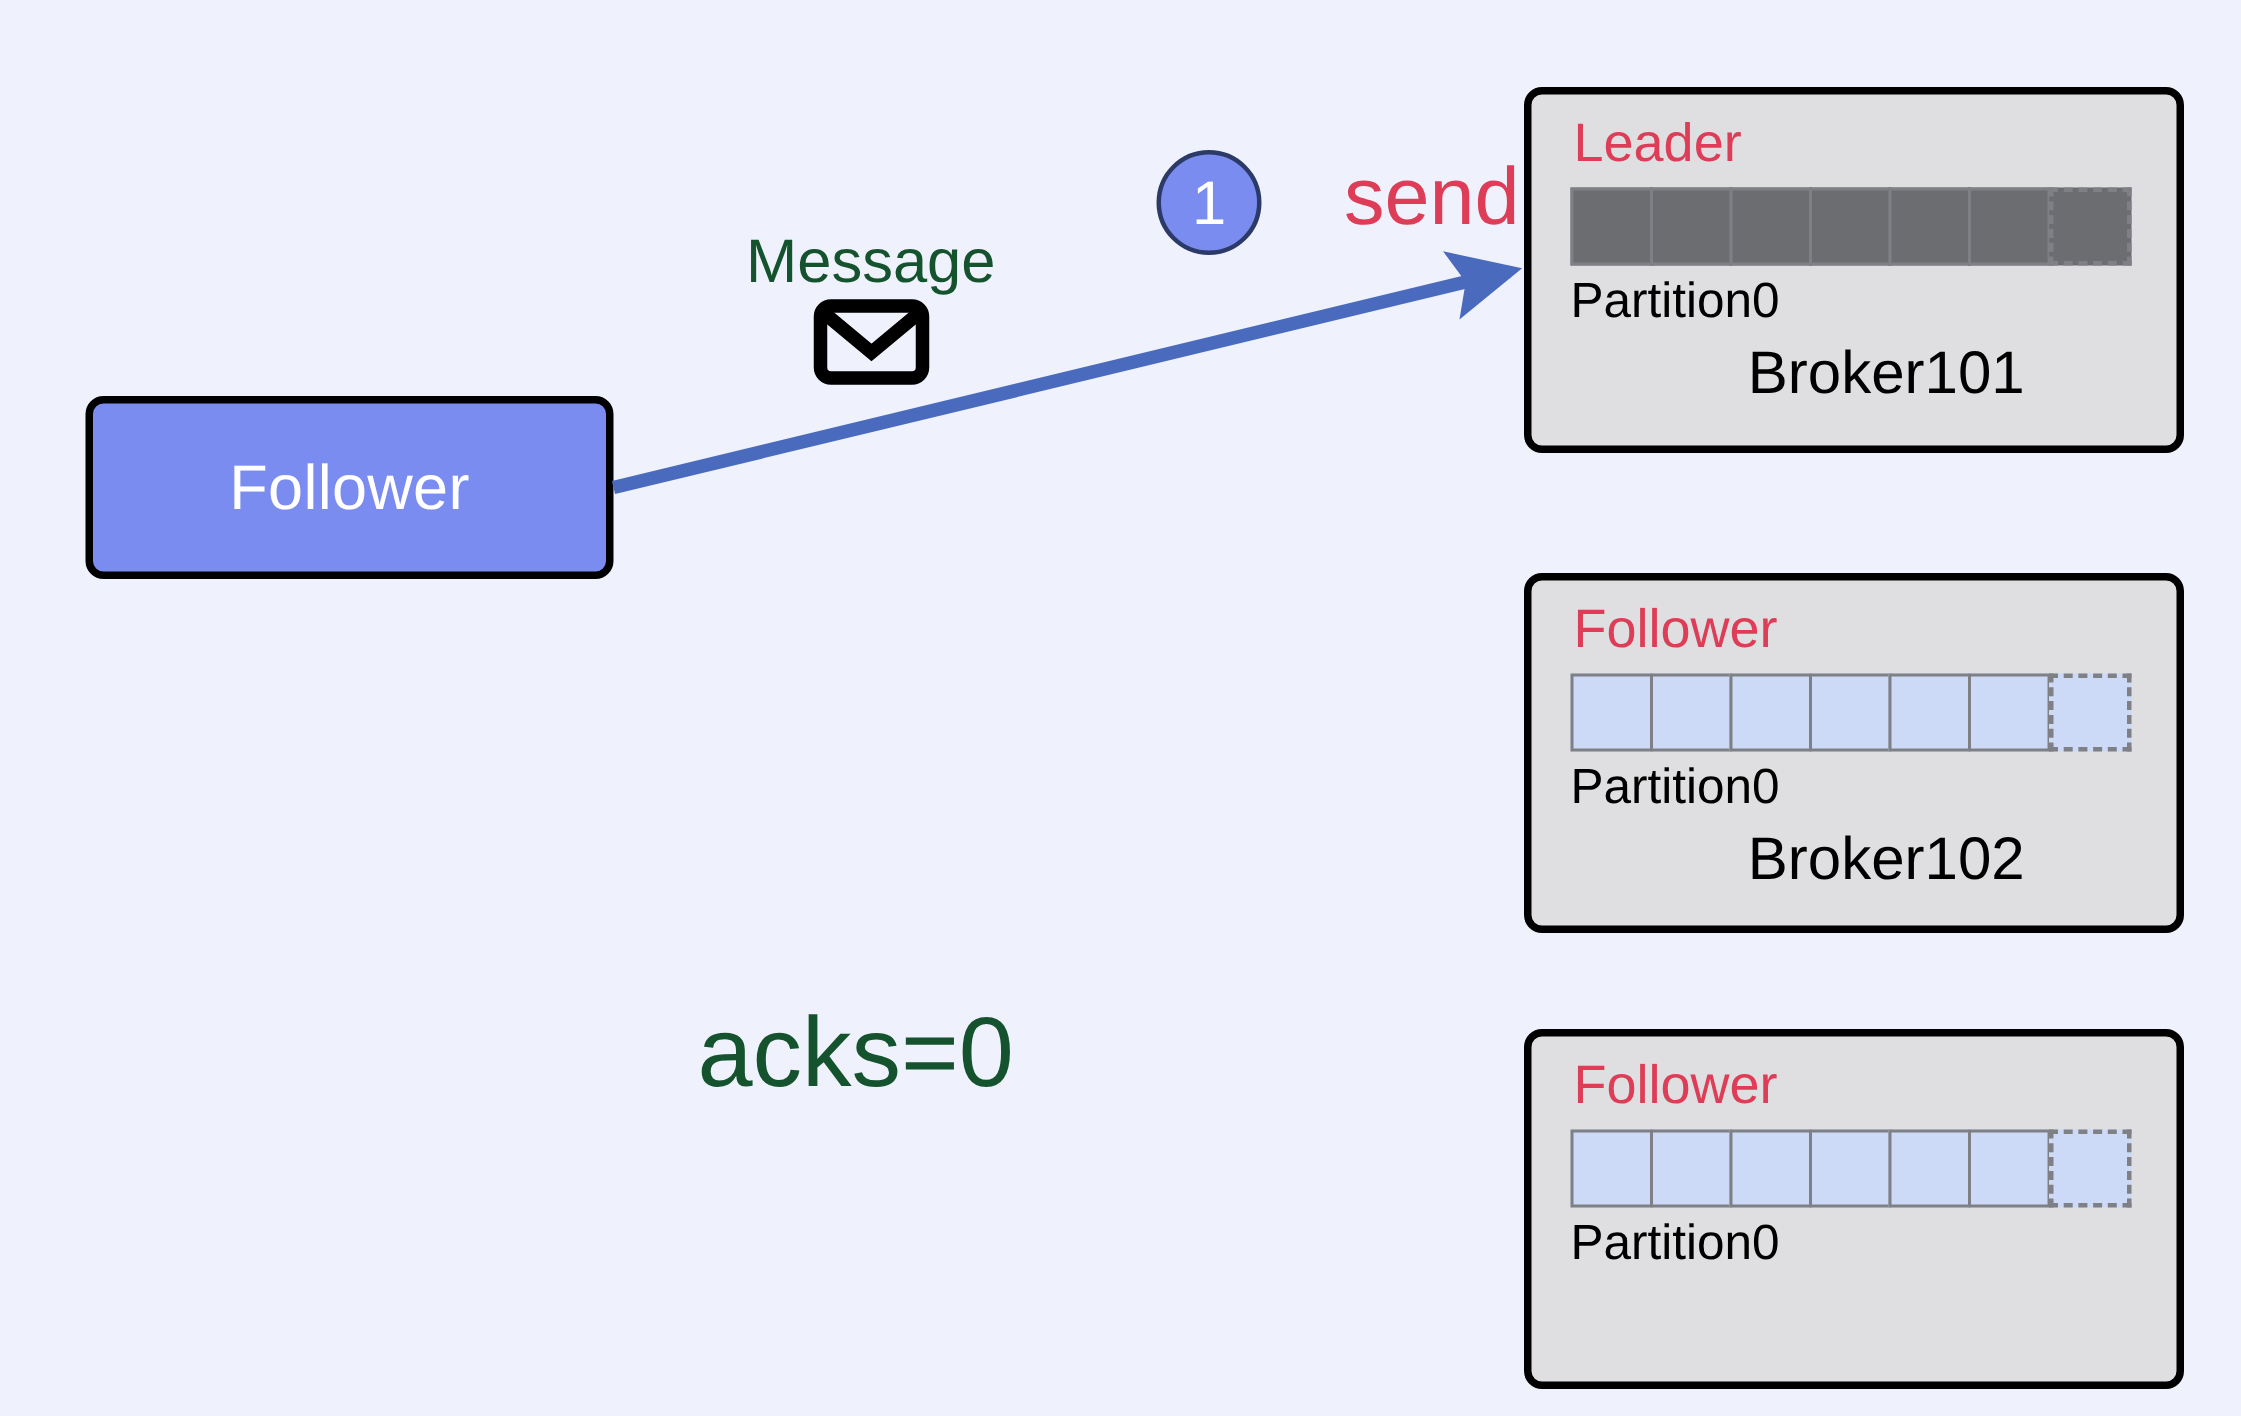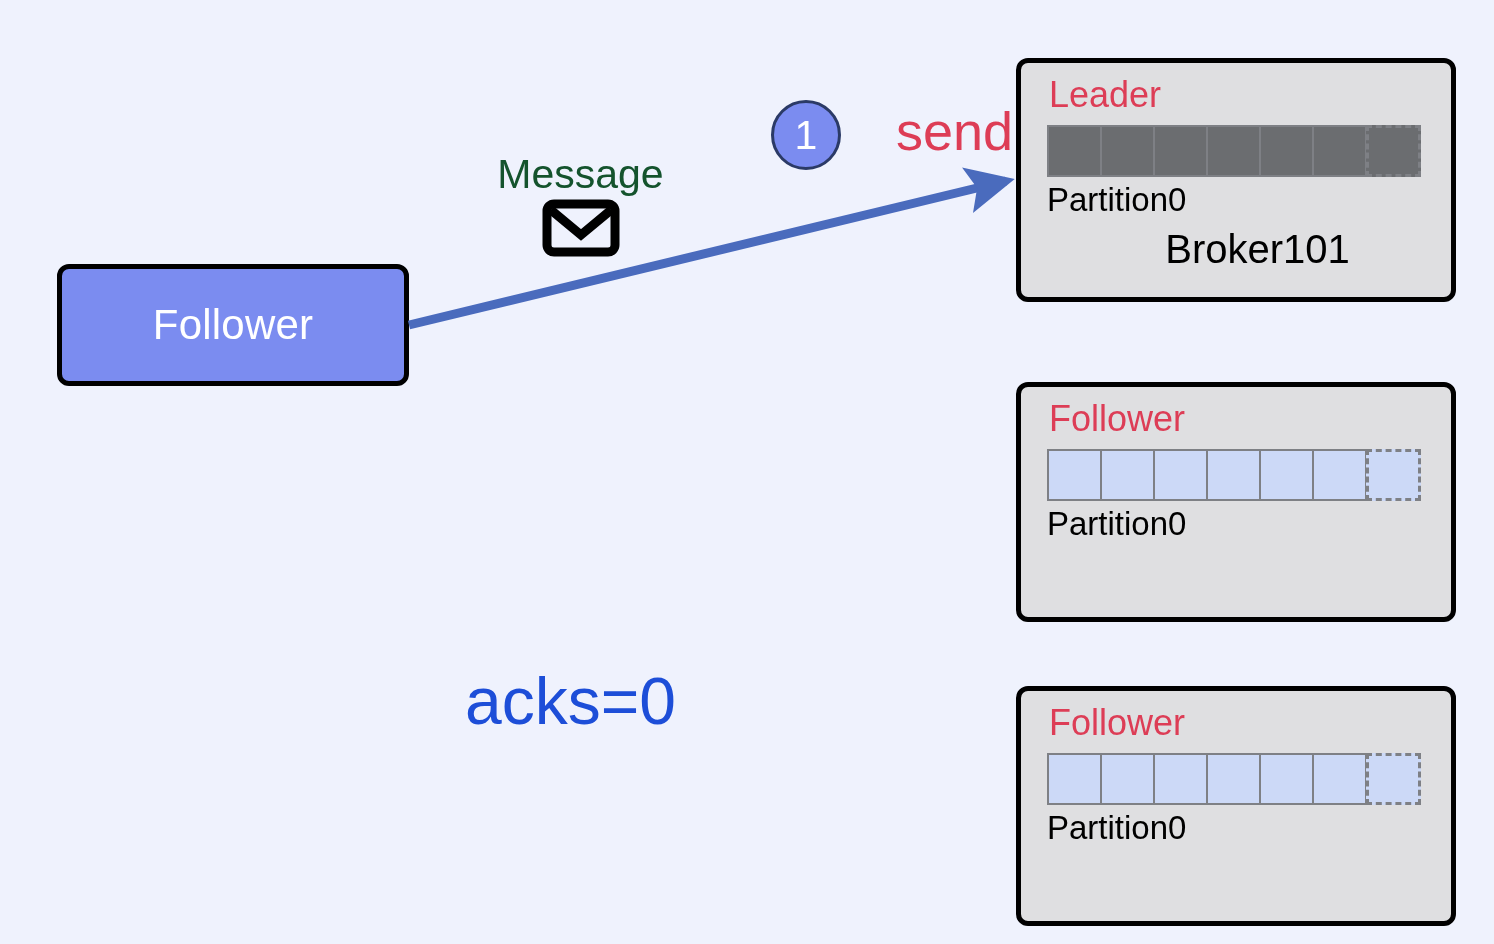--- a/index.html
+++ b/index.html
@@ -102,21 +102,21 @@
     line-height: 1;
     white-space: nowrap;
   }
 
   
   .acks-label {
     position: absolute;
     left: 465px;
     top: 668px;
     font-size: 66px;
-    color: #1d4ed8;
+    color: #14532d;
     line-height: 1;
     white-space: nowrap;
   }
 
   
   .broker {
     position: absolute;
     left: 1016px;
     width: 440px;
     background: #dfdfe1;
@@ -234,20 +234,21 @@
     <div class="partition-strip">
       <div class="cell blue"></div>
       <div class="cell blue"></div>
       <div class="cell blue"></div>
       <div class="cell blue"></div>
       <div class="cell blue"></div>
       <div class="cell blue"></div>
       <div class="cell blue dashed"></div>
     </div>
     <div class="partition-name">Partition0</div>
+    <div class="broker-name">Broker102</div>
   </div>
 
   <div class="broker broker-f2">
     <div class="role-label">Follower</div>
     <div class="partition-strip">
       <div class="cell blue"></div>
       <div class="cell blue"></div>
       <div class="cell blue"></div>
       <div class="cell blue"></div>
       <div class="cell blue"></div>

